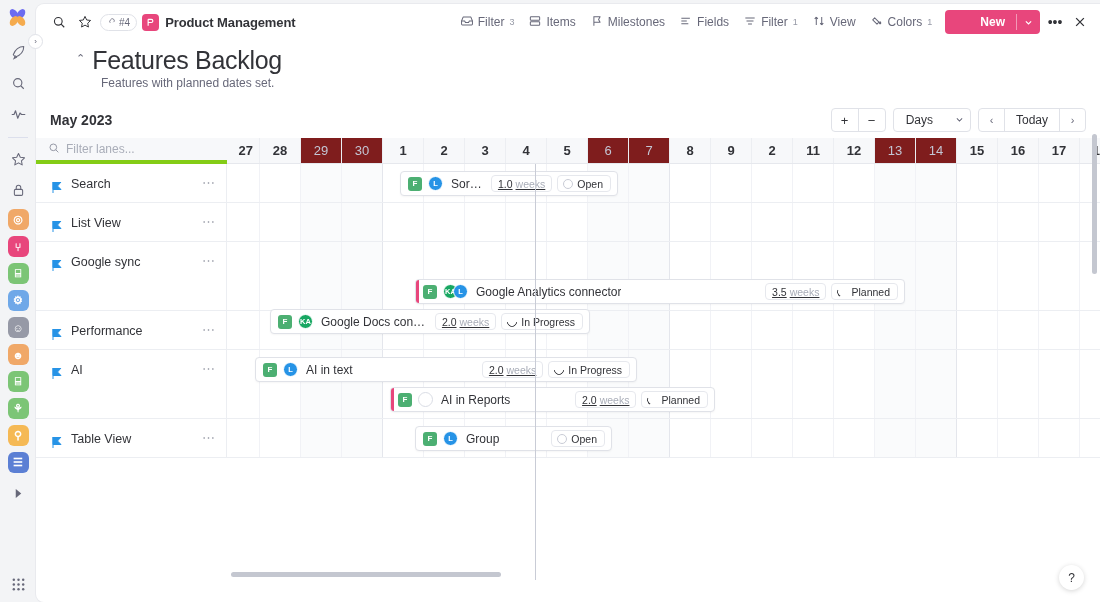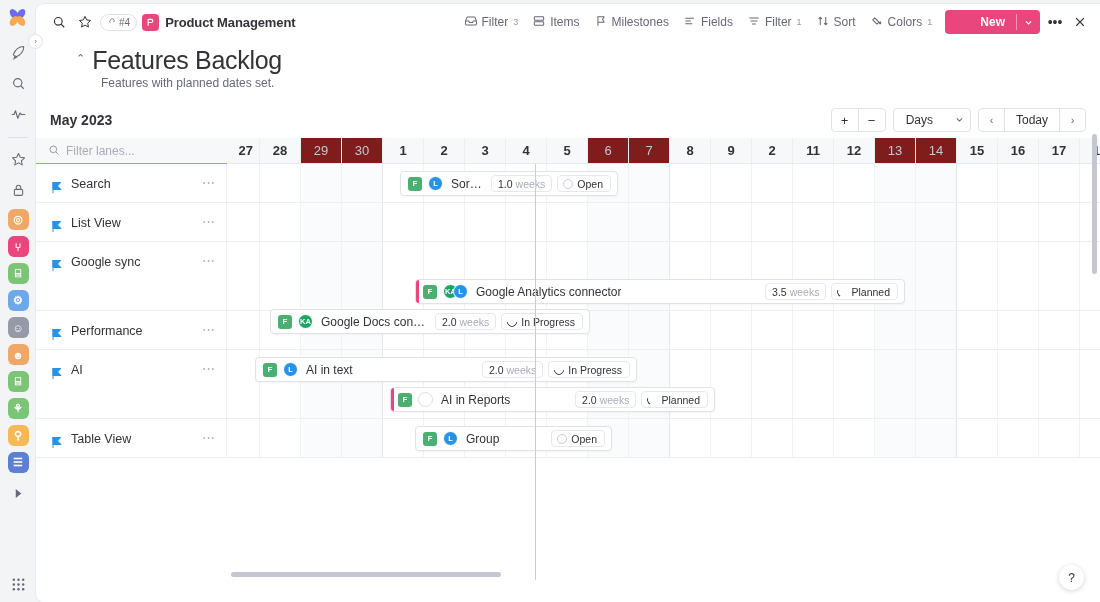--- a/index.html
+++ b/index.html
@@ -88,21 +88,21 @@
   .seg .vdiv { width: 1px; background: #e0e2e8; }
   .seg .days { padding: 0 6px 0 12px; gap: 22px; }
   .seg .days .cv { font-size: 8px; color: #676879; }
   .seg .nav { width: 25px; font-size: 11px; color: #676879; }
   .seg .today { padding: 0 11px; font-size: 12px; }
 
   
   .grid-wrap { position: relative; height: 442px; }
   .lane-head { position: absolute; left: 0; top: 0; width: 191px; height: 26px;
     background: #f7f8fa; display: flex; align-items: center; gap: 6px;
-    padding-left: 12px; z-index: 14; border-bottom: 1px solid #84cc16; }
+    padding-left: 12px; z-index: 14; border-bottom: 4px solid #84cc16; }
   .lane-head .ph { font-size: 12px; color: #a9adb8; }
   .datehdr { position: absolute; left: 191px; top: 0; right: 0; height: 26px;
     display: flex; background: #f7f8fa; z-index: 12;
     border-bottom: 1px solid #e6e8ed; }
   .dcell { flex: 0 0 41px; display: flex; align-items: center; justify-content: center;
     font-size: 13px; font-weight: 700; color: #323338;
     border-left: 1px solid #eceef2; }
   .dcell.off { color: #c3c6d4; font-weight: 400; background: #7f1d1d; }
   .dcell.first { flex: 0 0 32px; justify-content: flex-end; padding-right: 6px; border-left:none;}
 
@@ -138,21 +138,21 @@
   .av { width: 15px; height: 15px; border-radius: 50%; color: #fff;
     font-size: 7.5px; font-weight: 700; display: flex; align-items: center;
     justify-content: center; border: 1.5px solid #fff; }
   .av + .av { margin-left: -5px; }
   .av.empty { background: #fff; border: 1.5px solid #d9dce4; }
   .bar .name { font-size: 12px; color: #323338; margin-left: 8px;
     white-space: nowrap; overflow: hidden; text-overflow: ellipsis; }
   .bar .gap { flex: 1; min-width: 6px; }
   .wks { display: inline-flex; align-items: center; gap: 3px;
     border: 1px solid #e6e8ed; border-radius: 4px; height: 17px;
-    padding: 0 6px; font-size: 10.5px; color: #323338; flex: 0 0 auto; }
+    padding: 0 6px; font-size: 10.5px; color: #323338; flex: 0 0 auto; text-decoration: underline; }
   .wks .u { color: #a9adb8; }
   .stat { display: inline-flex; align-items: center; gap: 4px;
     border: 1px solid #e6e8ed; border-radius: 4px; height: 17px;
     padding: 0 7px 0 5px; font-size: 10.5px; color: #323338;
     margin-left: 5px; flex: 0 0 auto; }
 
   .donut { width: 10px; height: 10px; border-radius: 50%; flex: 0 0 10px; }
   .donut.open { border: 1.3px solid #c9ccd6; }
   .donut.half { border: 1.3px solid #323338; border-right-color: transparent;
     border-top-color: transparent; transform: rotate(-45deg); }
@@ -328,21 +328,21 @@
           </span>
           <span class="lbl">Filter</span>
           <span class="cnt">1</span>
         </div>
         <div class="tb-item">
           <span>
             <svg width="14" height="14" viewBox="0 0 18 18" fill="none" stroke="#676879" stroke-width="1.3">
               <path d="M5.5 4v10M5.5 4L3.5 6.2M5.5 4l2 2.2M12.5 14V4M12.5 14l-2-2.2M12.5 14l2-2.2" stroke-linejoin="round"></path>
             </svg>
           </span>
-          <span class="lbl">Sort</span>
+          <span class="lbl">View</span>
         </div>
         <div class="tb-item">
           <span>
             <svg width="14" height="14" viewBox="0 0 18 18" fill="none" stroke="#676879" stroke-width="1.3">
               <path d="M11.5 10.5L6 5l-2.5 2.5L9 13z" stroke-linejoin="round"></path>
               <path d="M14.5 11.5c0 1-.7 1.7-1.5 1.7s-1.5-.7-1.5-1.7S13 9 13 9s1.5 1.5 1.5 2.5z" fill="#676879" stroke="none"></path>
             </svg>
           </span>
           <span class="lbl">Colors</span>
           <span class="cnt">1</span>

